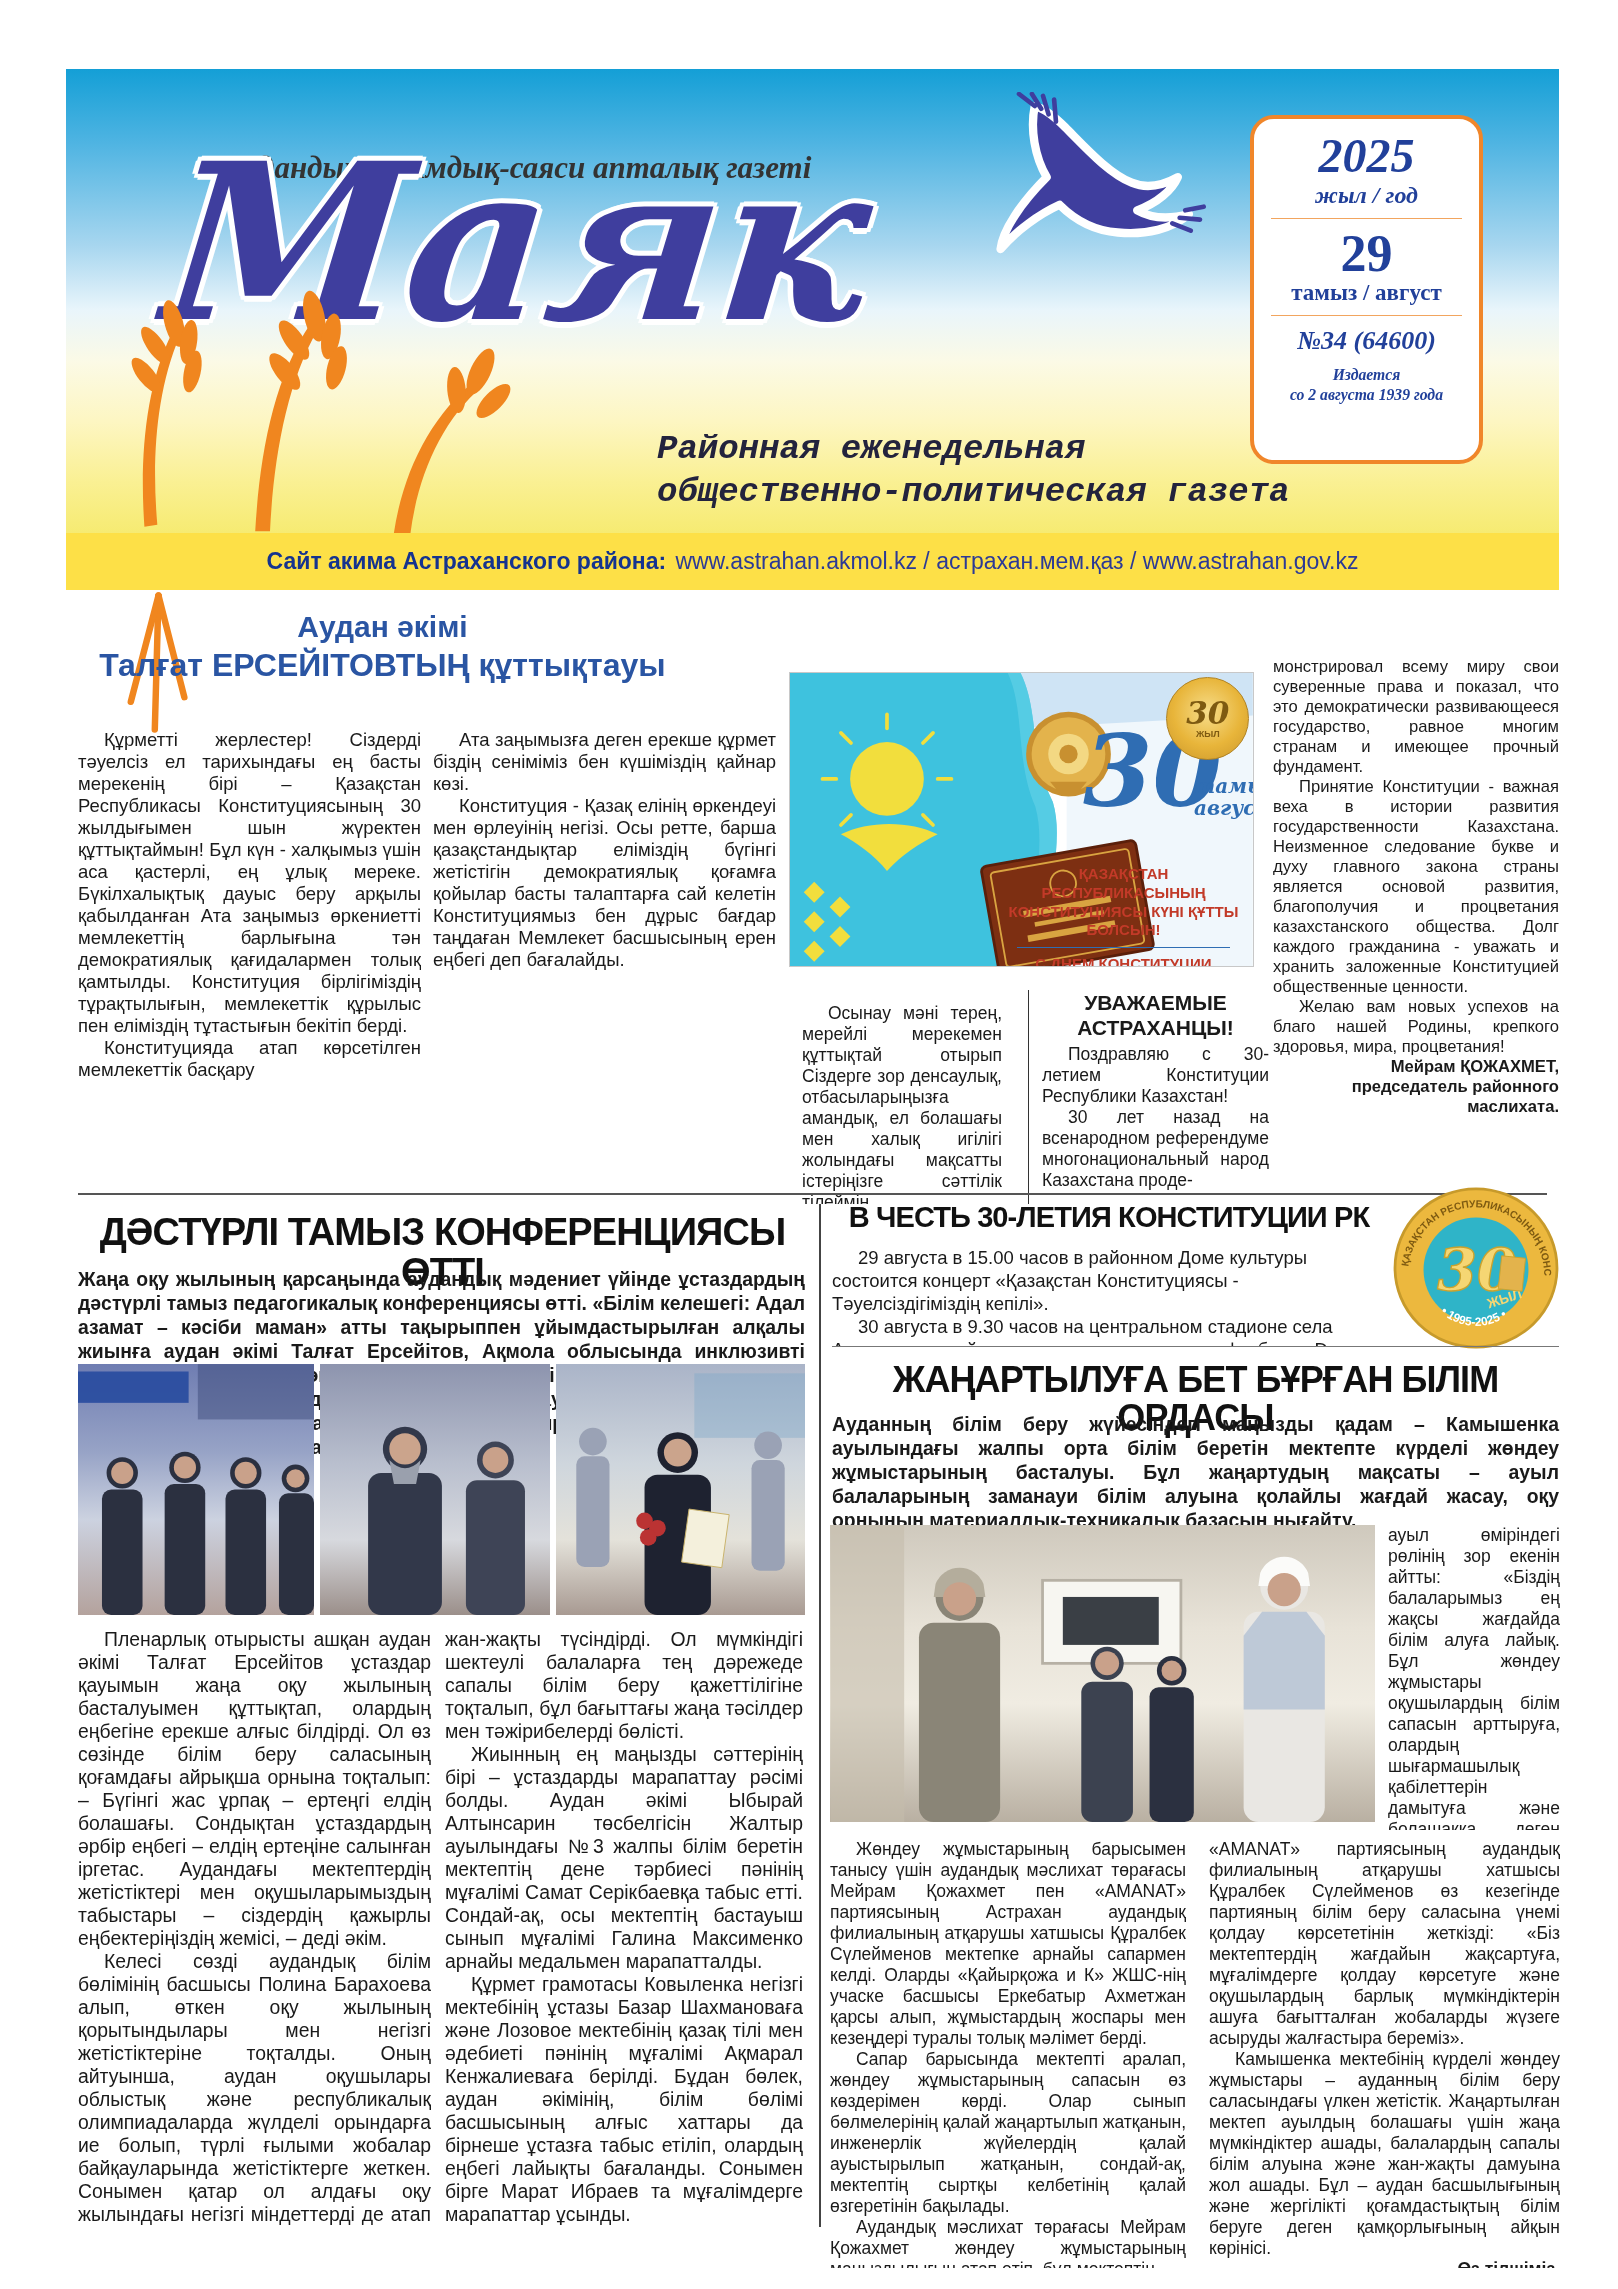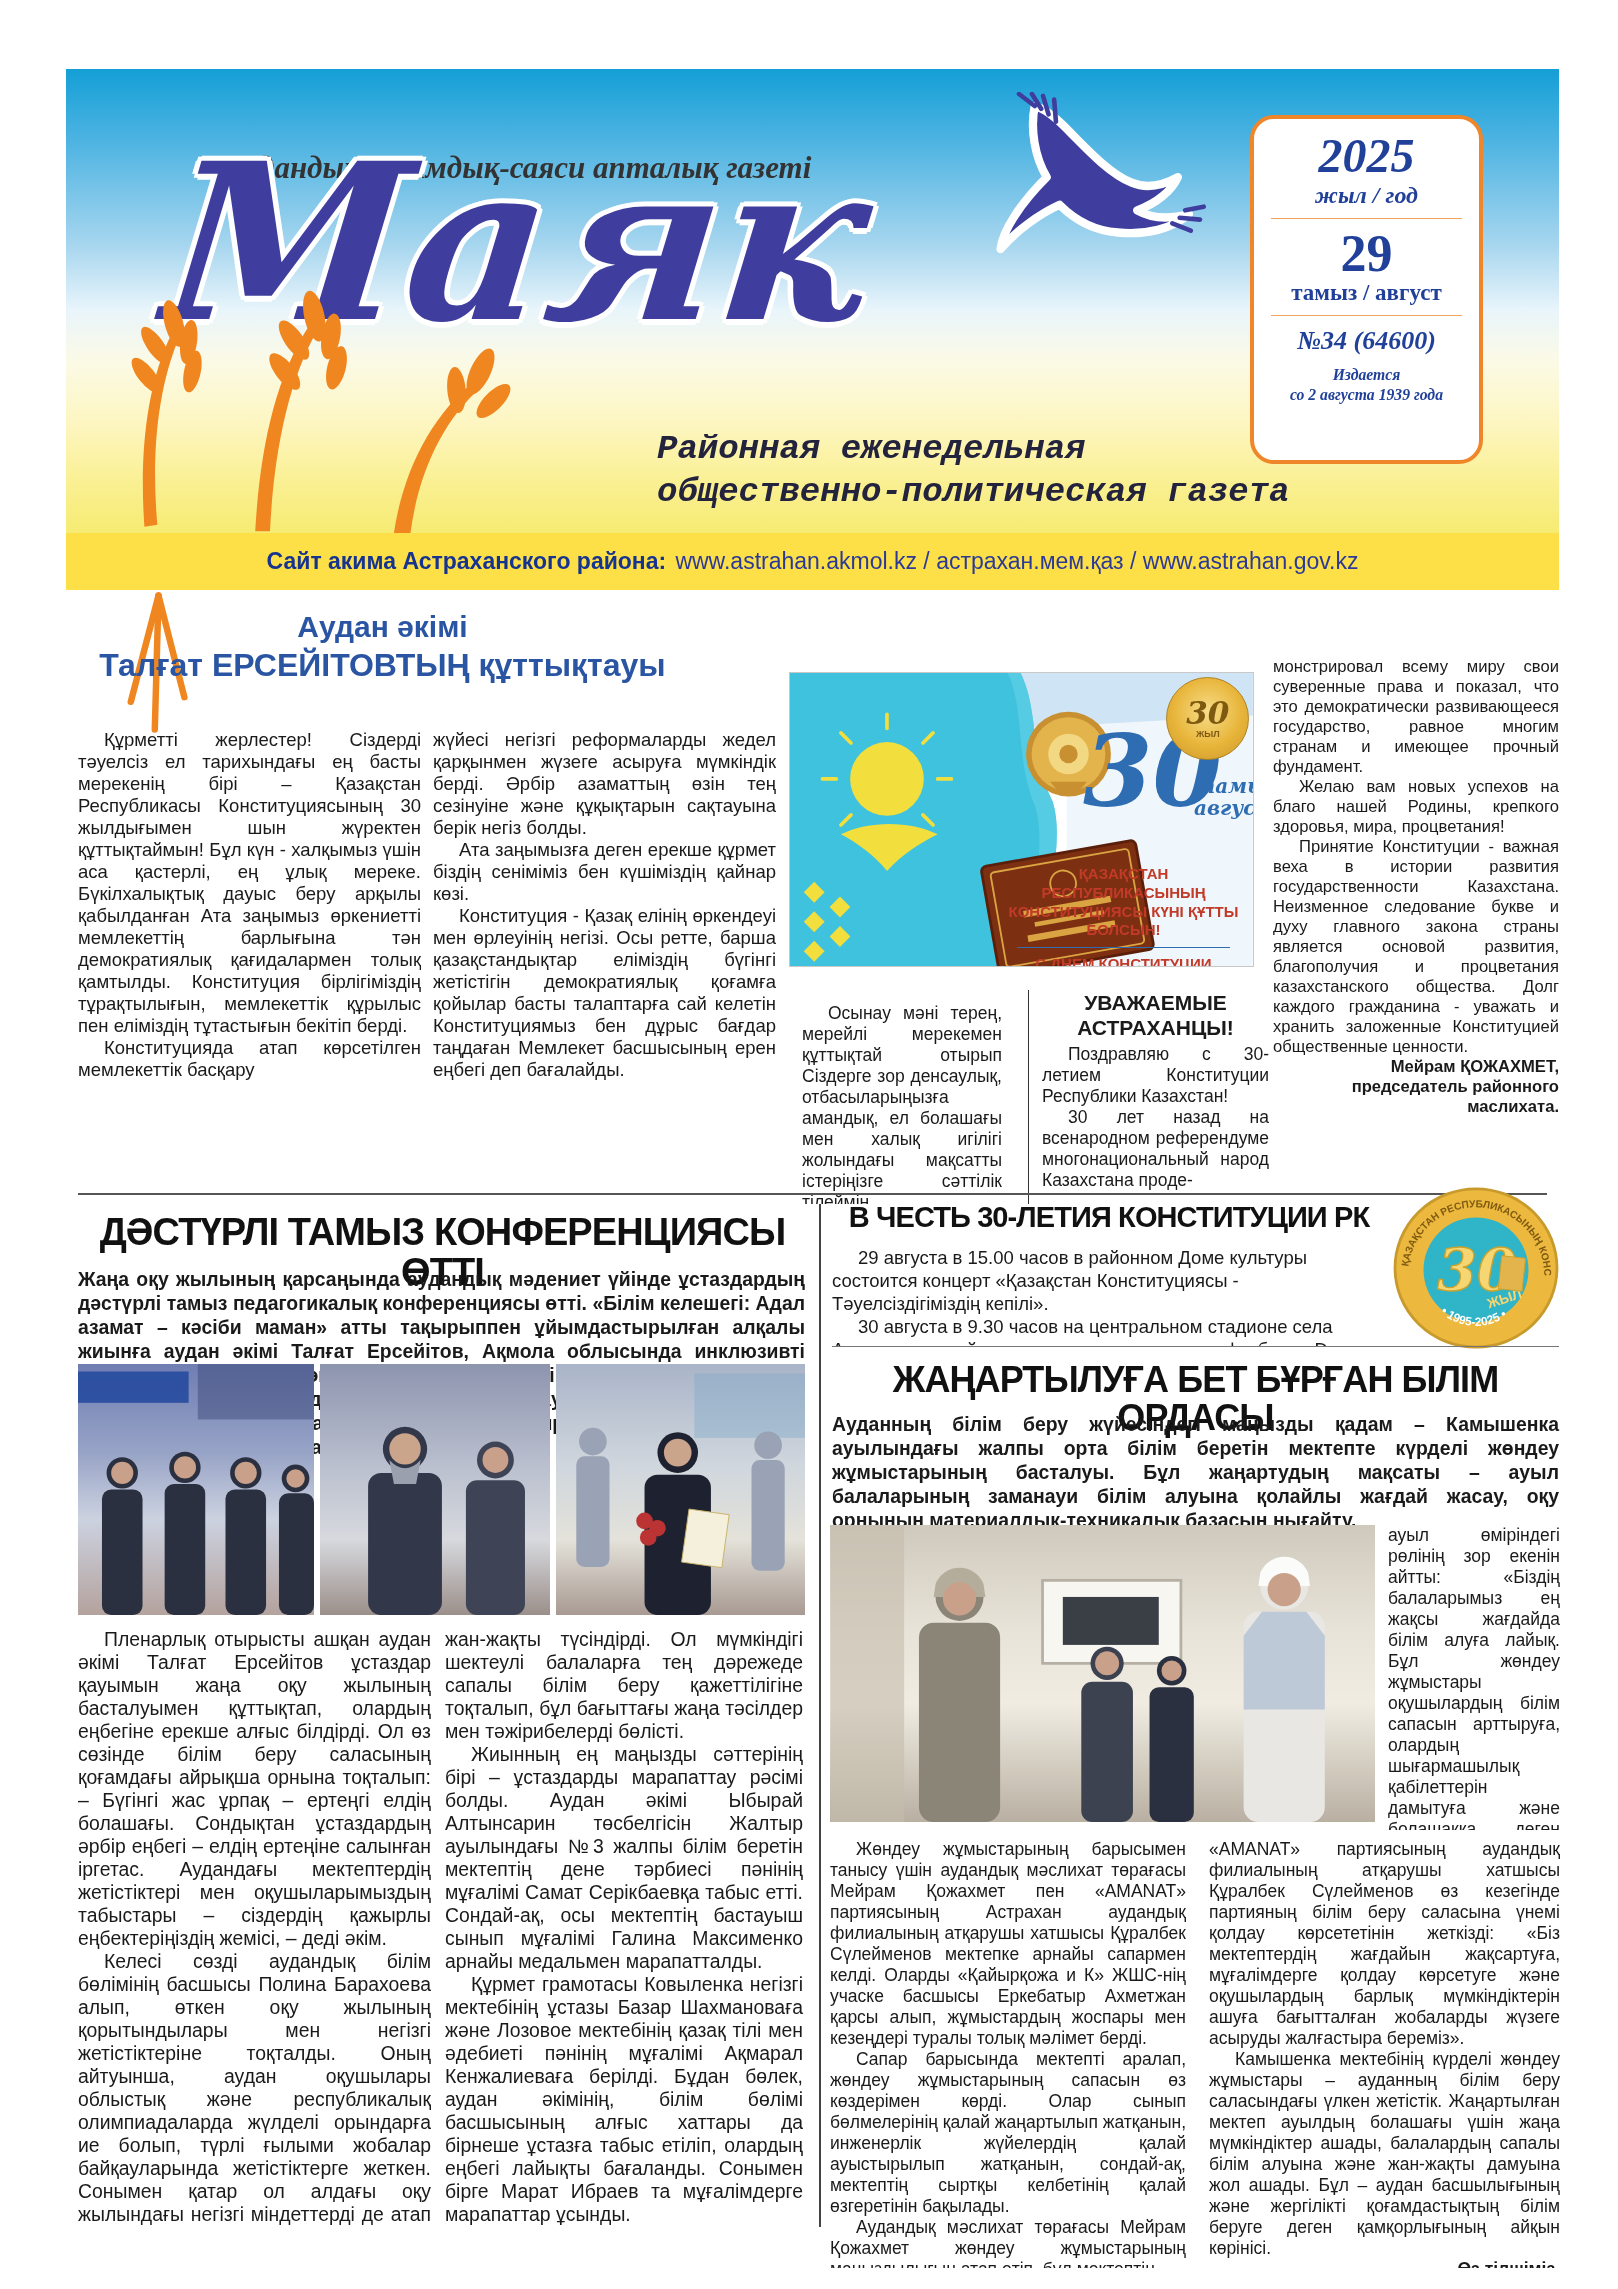--- a/index.html
+++ b/index.html
@@ -152,21 +152,20 @@
     <div class="abs blue-head" style="left:14px;top:16.6px;width:605px;">
       <div style="font-size:30px;">Аудан әкімі</div>
       <div style="font-size:32px;">Талғат ЕРСЕЙІТОВТЫҢ құттықтауы</div>
     </div>
 
     <div class="col" style="left:12px;top:138px;width:343px;height:554px;font-size:18.5px;line-height:22px;">
       <p>Құрметті жерлестер! Сіздерді тәуелсіз ел тарихындағы ең басты мерекенің бірі – Қазақстан Республикасы Конституциясының 30 жылдығымен шын жүректен құттықтаймын! Бұл күн - халқымыз үшін аса қастерлі, ең ұлық мереке. Бүкілхалықтық дауыс беру арқылы қабылданған Ата заңымыз өркениетті мемлекеттің барлығына тән демократиялық қағидалармен толық қамтылды. Конституция бірлігіміздің тұрақтылығын, мемлекеттік құрылыс пен еліміздің тұтастығын бекітіп берді.</p>
       <p>Конституцияда атап көрсетілген мемлекеттік басқару</p>
     </div>
     <div class="col" style="left:367px;top:138px;width:343px;height:554px;font-size:18.5px;line-height:22px;">
-      <p class="cont">жүйесі негізгі реформаларды жедел қарқынмен жүзеге асыруға мүмкіндік берді. Әрбір азаматтың өзін тең сезінуіне және құқықтарын сақтауына берік негіз болды.</p>
       <p>Ата заңымызға деген ерекше құрмет біздің сеніміміз бен күшіміздің қайнар көзі.</p>
       <p>Конституция - Қазақ елінің өркендеуі мен өрлеуінің негізі. Осы ретте, барша қазақстандықтар еліміздің бүгінгі жетістігін демократиялық қоғамға қойылар басты талаптарға сай келетін Конституциямыз бен дұрыс бағдар таңдаған Мемлекет басшысының ерен еңбегі деп бағалайды.</p>
     </div>
 
     <div class="banner abs" style="left:723px;top:81px;width:463px;height:293px;">
       <svg width="463" height="293" viewBox="0 0 502 318" style="position:absolute;left:0;top:0;">
         <rect width="502" height="318" fill="#ffffff"></rect>
         <rect x="300" y="0" width="202" height="318" fill="#f0f7fc"></rect>
         <polygon points="230,0 502,0 502,46 250,60" fill="#cfe4f5"></polygon>
         <path d="M-5,0 L250,0 C270,40 260,90 285,140 C300,190 270,250 290,318 L-5,318 Z" fill="#3ec2de"></path>
@@ -230,22 +229,22 @@
       <div class="uvazh-h">
         <div>УВАЖАЕМЫЕ</div>
         <div>АСТРАХАНЦЫ!</div>
       </div>
       <p>Поздравляю с 30-летием Конституции Республики Казахстан!</p>
       <p>30 лет назад на всенародном референдуме многонациональный народ Казахстана проде-</p>
     </div>
 
     <div class="col" style="left:1207px;top:66px;width:286px;height:549px;font-size:16.6px;line-height:20px;">
       <p class="cont">монстрировал всему миру свои суверенные права и показал, что это демократически развивающееся государство, равное многим странам и имеющее прочный фундамент.</p>
+      <p>Принятие Конституции - важная веха в истории развития государственности Казахстана. Неизменное следование букве и духу главного закона страны является основой развития, благополучия и процветания казахстанского общества. Долг каждого гражданина - уважать и хранить заложенные Конституцией общественные ценности.</p>
       <p>Желаю вам новых успехов на благо нашей Родины, крепкого здоровья, мира, процветания!</p>
-      <p>Принятие Конституции - важная веха в истории развития государственности Казахстана. Неизменное следование букве и духу главного закона страны является основой развития, благополучия и процветания казахстанского общества. Долг каждого гражданина - уважать и хранить заложенные Конституцией общественные ценности.</p>
       <p class="sig">Мейрам ҚОЖАХМЕТ,</p>
       <p class="sig">председатель районного</p>
       <p class="sig">маслихата.</p>
     </div>
 
     <div class="hr abs" style="left:12px;top:602px;width:1469px;"></div>
     <div class="vr abs" style="left:753px;top:613px;height:1023px;"></div>
 
     <div class="abs headline" style="left:12px;top:622px;width:729px;font-size:38px;">ДӘСТҮРЛІ ТАМЫЗ КОНФЕРЕНЦИЯСЫ ӨТТІ</div>
     <div class="abs intro" style="left:12px;top:676px;width:727px;font-size:19.4px;">Жаңа оқу жылының қарсаңында аудандық мәдениет үйінде ұстаздардың дәстүрлі тамыз педагогикалық конференциясы өтті. «Білім келешегі: Адал азамат – кәсіби маман» атты тақырыппен ұйымдастырылған алқалы жиынға аудан әкімі Талғат Ерсейітов, Ақмола облысында инклюзивті білім беруді дамыту жөніндегі үйлестіру кеңесінің төрағасы, саясаттану ғылымдарының кандидаты Марат Ибраев, аудандық білім бөлімінің басшысы Полина Барахоева, мектеп директорлары, тәжірибелі педагогтар мен жас мамандар қатысты.</div>

